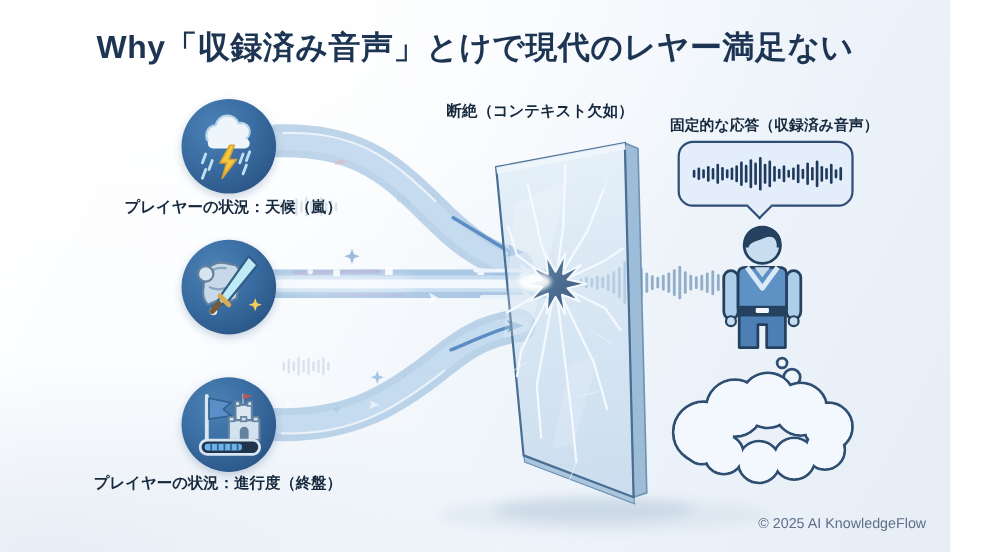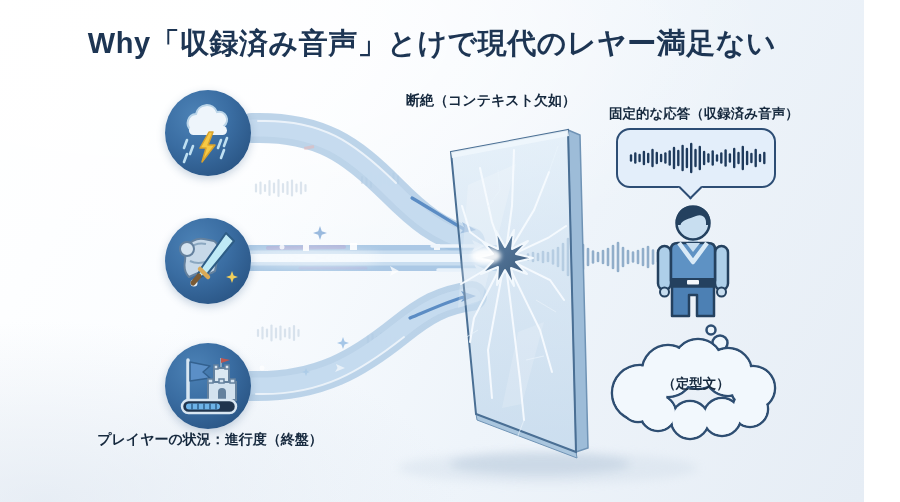--- a/index.html
+++ b/index.html
@@ -247,20 +247,21 @@
         <line x1="12" y1="40" x2="9" y2="48"></line>
         <line x1="18" y1="46" x2="15" y2="54"></line>
         <line x1="12" y1="54" x2="9" y2="62"></line>
         <line x1="46" y1="40" x2="43" y2="48"></line>
         <line x1="52" y1="38" x2="49" y2="46"></line>
         <line x1="49" y1="50" x2="46" y2="58"></line>
       </g>
       <polygon points="34,32 25,48 31,48 27,62 40,45 33,45 38,32" fill="#f6c945" stroke="#d9a32c" stroke-width="1.5" stroke-linejoin="round"></polygon>
     </svg>
   </div>
+  <div class="abs state-label" style="left:100px;top:180px;width:224px">プレイヤーの状況：天候（嵐）</div>
 
   <div class="abs icon-circle" style="left:165px;top:218px">
     <svg width="68" height="68" viewBox="0 0 68 68">
       <path d="M12,20 Q20,10 30,12 L40,14 Q46,18 44,28 L41,44 Q32,50 24,46 L15,50 Q9,44 11,34 Z" fill="#c7d9e9" stroke="#64819e" stroke-width="2" stroke-linejoin="round"></path>
       <path d="M14,22 Q22,15 32,17 M16,34 Q24,38 34,34" fill="none" stroke="#8aa7c0" stroke-width="2"></path>
       <circle cx="13" cy="22" r="7" fill="#d5e4f0" stroke="#64819e" stroke-width="2"></circle>
       <circle cx="20" cy="56" r="3.5" fill="#e8f1f8"></circle>
       <path d="M52,6 L60,14 L34,46 L27,50 L24,47 L28,40 Z" fill="#bfeaf6" stroke="#2e5d86" stroke-width="2" stroke-linejoin="round"></path>
       <line x1="26" y1="42" x2="34" y2="50" stroke="#d9a957" stroke-width="4.5" stroke-linecap="round"></line>
       <line x1="25" y1="49" x2="19" y2="56" stroke="#7a5a34" stroke-width="5" stroke-linecap="round"></line>
@@ -286,21 +287,21 @@
       <rect x="12" y="51.5" width="34" height="6" rx="3" fill="#6db3e8"></rect>
       <g stroke="#2d5f8c" stroke-width="1.5">
         <line x1="18" y1="51.5" x2="18" y2="57.5"></line>
           <line x1="24" y1="51.5" x2="24" y2="57.5"></line>
         <line x1="30" y1="51.5" x2="30" y2="57.5"></line>
           <line x1="36" y1="51.5" x2="36" y2="57.5"></line>
         <line x1="42" y1="51.5" x2="42" y2="57.5"></line>
       </g>
     </svg>
   </div>
-  <div class="abs state-label" style="left:88px;top:431px;width:244px">プレイヤーの状況：進行度（終盤）</div>
+  <div class="abs state-label" style="left:76px;top:431px;width:244px">プレイヤーの状況：進行度（終盤）</div>
 
   <div class="abs side-label" style="left:406px;top:92px;width:250px">断絶（コンテキスト欠如）</div>
 
   <div class="abs side-label" style="left:609px;top:105px;width:220px;font-size:13.5px">固定的な応答（収録済み音声）</div>
 
   <div id="speech-bubble" class="abs">
     <svg width="142" height="42" viewBox="0 0 142 42">
       <g id="wave-bubble">
           <line x1="6" x2="6" y1="18.5" y2="23.5" stroke="#1e3a5c" stroke-width="2.4" stroke-linecap="round" opacity="1"></line>
           <line x1="10.3" x2="10.3" y1="16.5" y2="25.5" stroke="#1e3a5c" stroke-width="2.4" stroke-linecap="round" opacity="1"></line>
@@ -387,16 +388,16 @@
       <circle cx="155" cy="68" r="20.7"></circle>
         <circle cx="152" cy="89" r="16.7"></circle>
       <circle cx="124" cy="97" r="17.7"></circle>
         <circle cx="92" cy="100" r="17.7"></circle>
       <circle cx="60" cy="93" r="16.7"></circle>
         <circle cx="40" cy="86" r="14.7"></circle>
     </g>
   </svg>
 
   <div id="thought-text" class="abs">
-    <div>（定型文）</div>
   </div>
 
+  <div id="footer" class="abs">© 2025 AI KnowledgeFlow</div>
 </div>
 
 </body></html>

